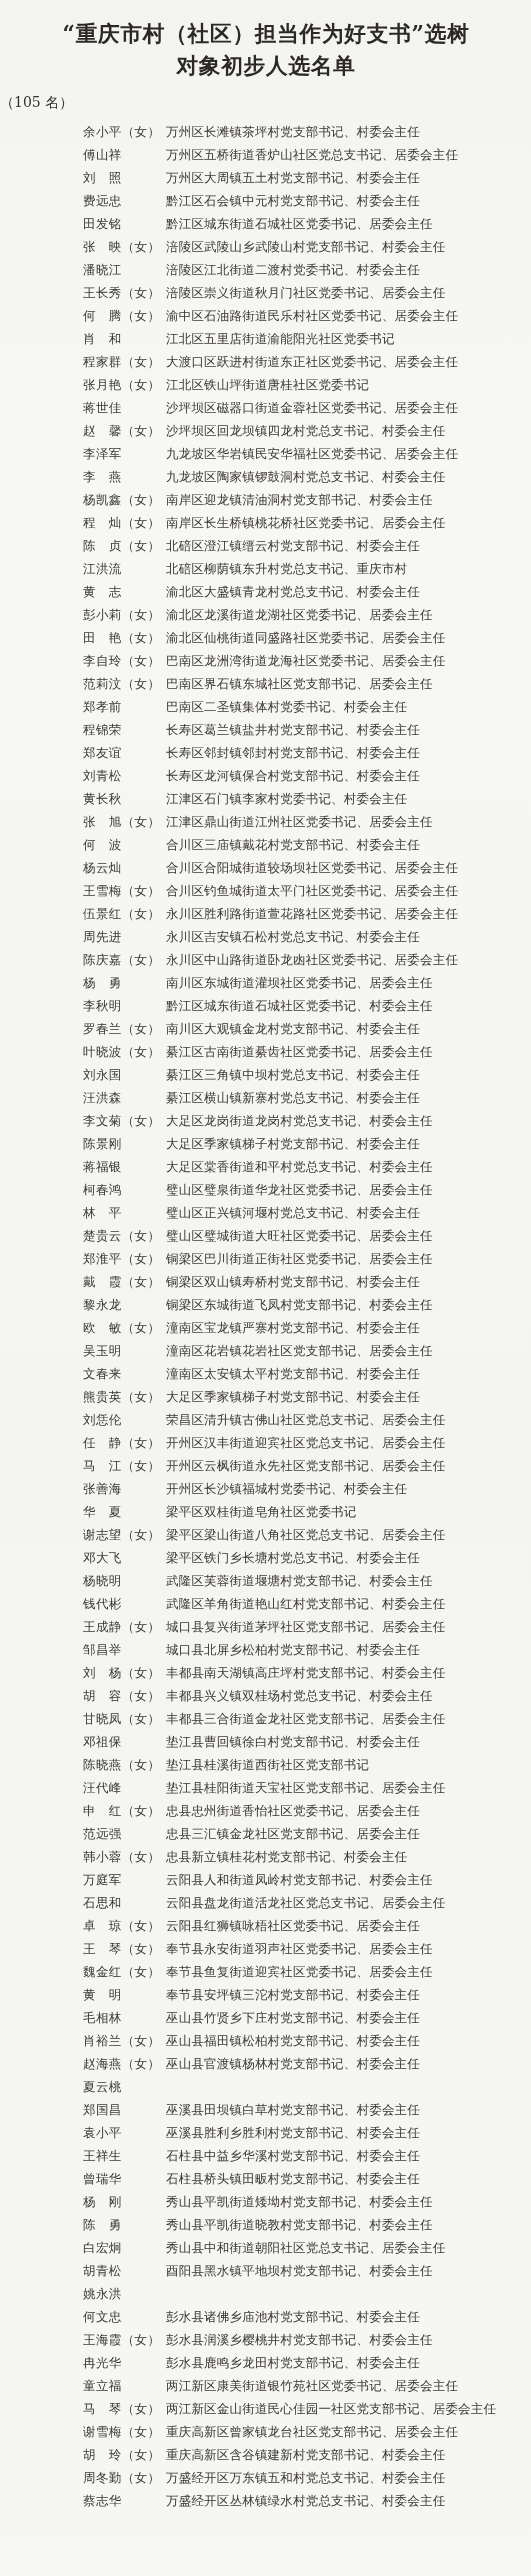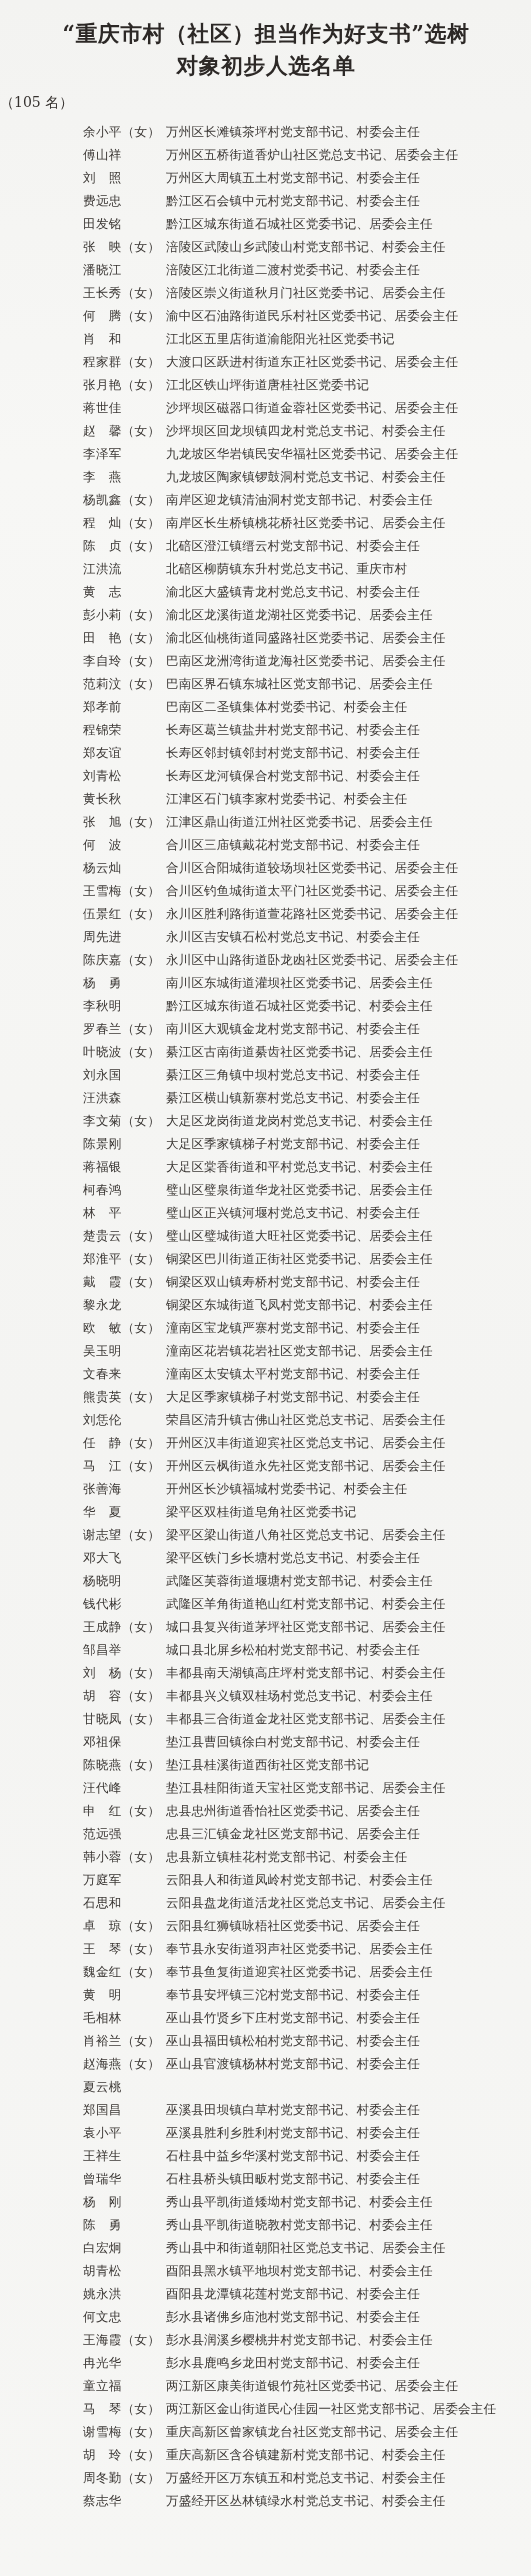--- a/index.html
+++ b/index.html
@@ -531,21 +531,20 @@
       <span class="pos">秀山县中和街道朝阳社区党总支书记、居委会主任</span>
     </div>
 
     <div class="row">
       <span class="name">胡青松</span>
       <span class="pos">酉阳县黑水镇平地坝村党支部书记、村委会主任</span>
     </div>
 
     <div class="row">
       <span class="name">姚永洪</span>
-      <span class="pos">酉阳县龙潭镇花莲村党支部书记、村委会主任</span>
     </div>
 
     <div class="row">
       <span class="name">何文忠</span>
       <span class="pos">彭水县诸佛乡庙池村党支部书记、村委会主任</span>
     </div>
 
     <div class="row">
       <span class="name">王海霞（女）</span>
       <span class="pos">彭水县润溪乡樱桃井村党支部书记、村委会主任</span>

